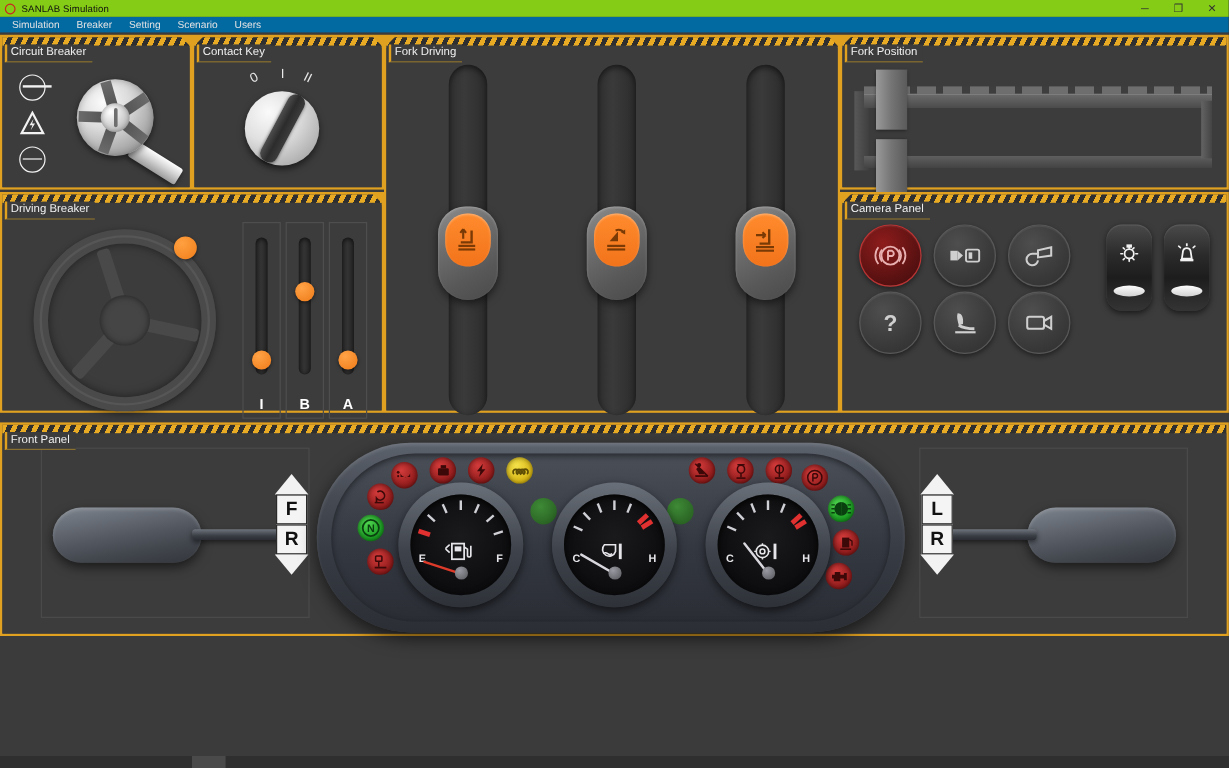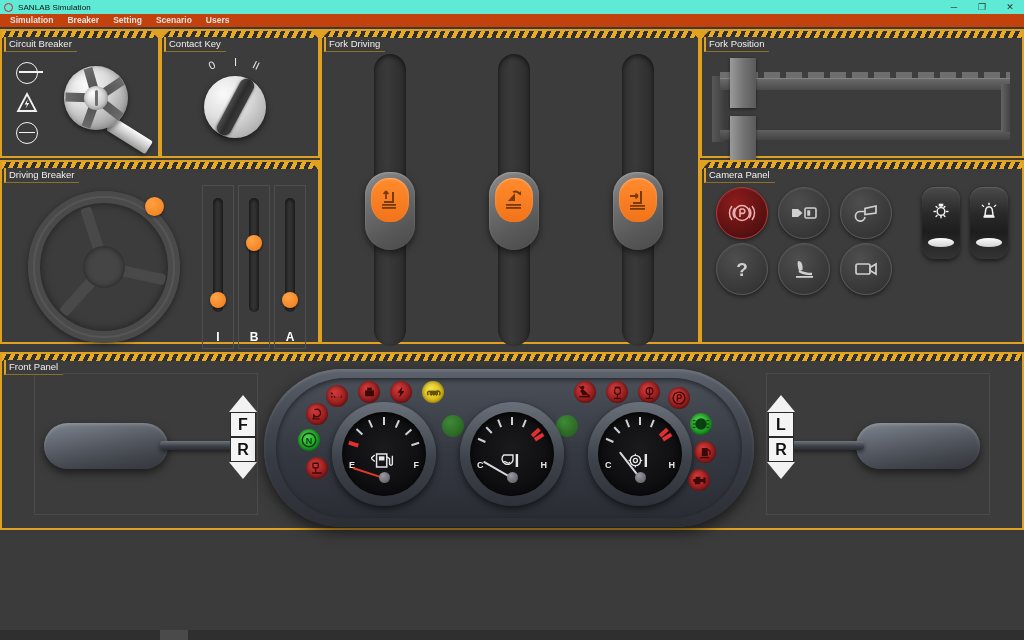--- a/index.html
+++ b/index.html
@@ -4,31 +4,31 @@
 <style>
   * { box-sizing: border-box; margin: 0; padding: 0; }
   html, body {
     width: 1024px; height: 640px;
     font-family: "Liberation Sans", sans-serif;
     background: #3b3b3b; overflow: hidden;
   }
 
   
   .titlebar {
-    height: 14px; background: #5eead4; display: flex; align-items: center;
+    height: 14px; background: #84cc16; display: flex; align-items: center;
     padding: 0 4px; position: relative;
   }
   .tb-logo { width: 9px; height: 9px; border: 1.6px solid #cc2222; border-radius: 50%; margin-right: 5px; flex: none; }
   .tb-title { font-size: 8px; color: #111; letter-spacing: .1px; }
   .tb-buttons { position: absolute; right: 0; top: 0; height: 14px; display: flex; }
   .tb-btn { width: 28px; height: 14px; display: flex; align-items: center; justify-content: center;
     font-size: 9px; color: #333; }
 
   
-  .menubar { height: 13px; background: #c2410c; display: flex; align-items: center; padding-left: 3px; font-weight: bold; }
+  .menubar { height: 13px; background: #0369a1; display: flex; align-items: center; padding-left: 3px; }
   .menu-item { font-size: 8.5px; color: #e3e3e3; padding: 0 7px; line-height: 13px; }
 
   
   .panel { position: absolute; background: #3c3c3c; }
   .panel-frame {
     position: absolute; inset: 0;
     border: 2px solid #e0a020;
     background:
       repeating-linear-gradient(115deg,#e8ab23 0 4px,#2f2f2f 4px 8px) top left/100% 9px no-repeat,
       #3c3c3c;

